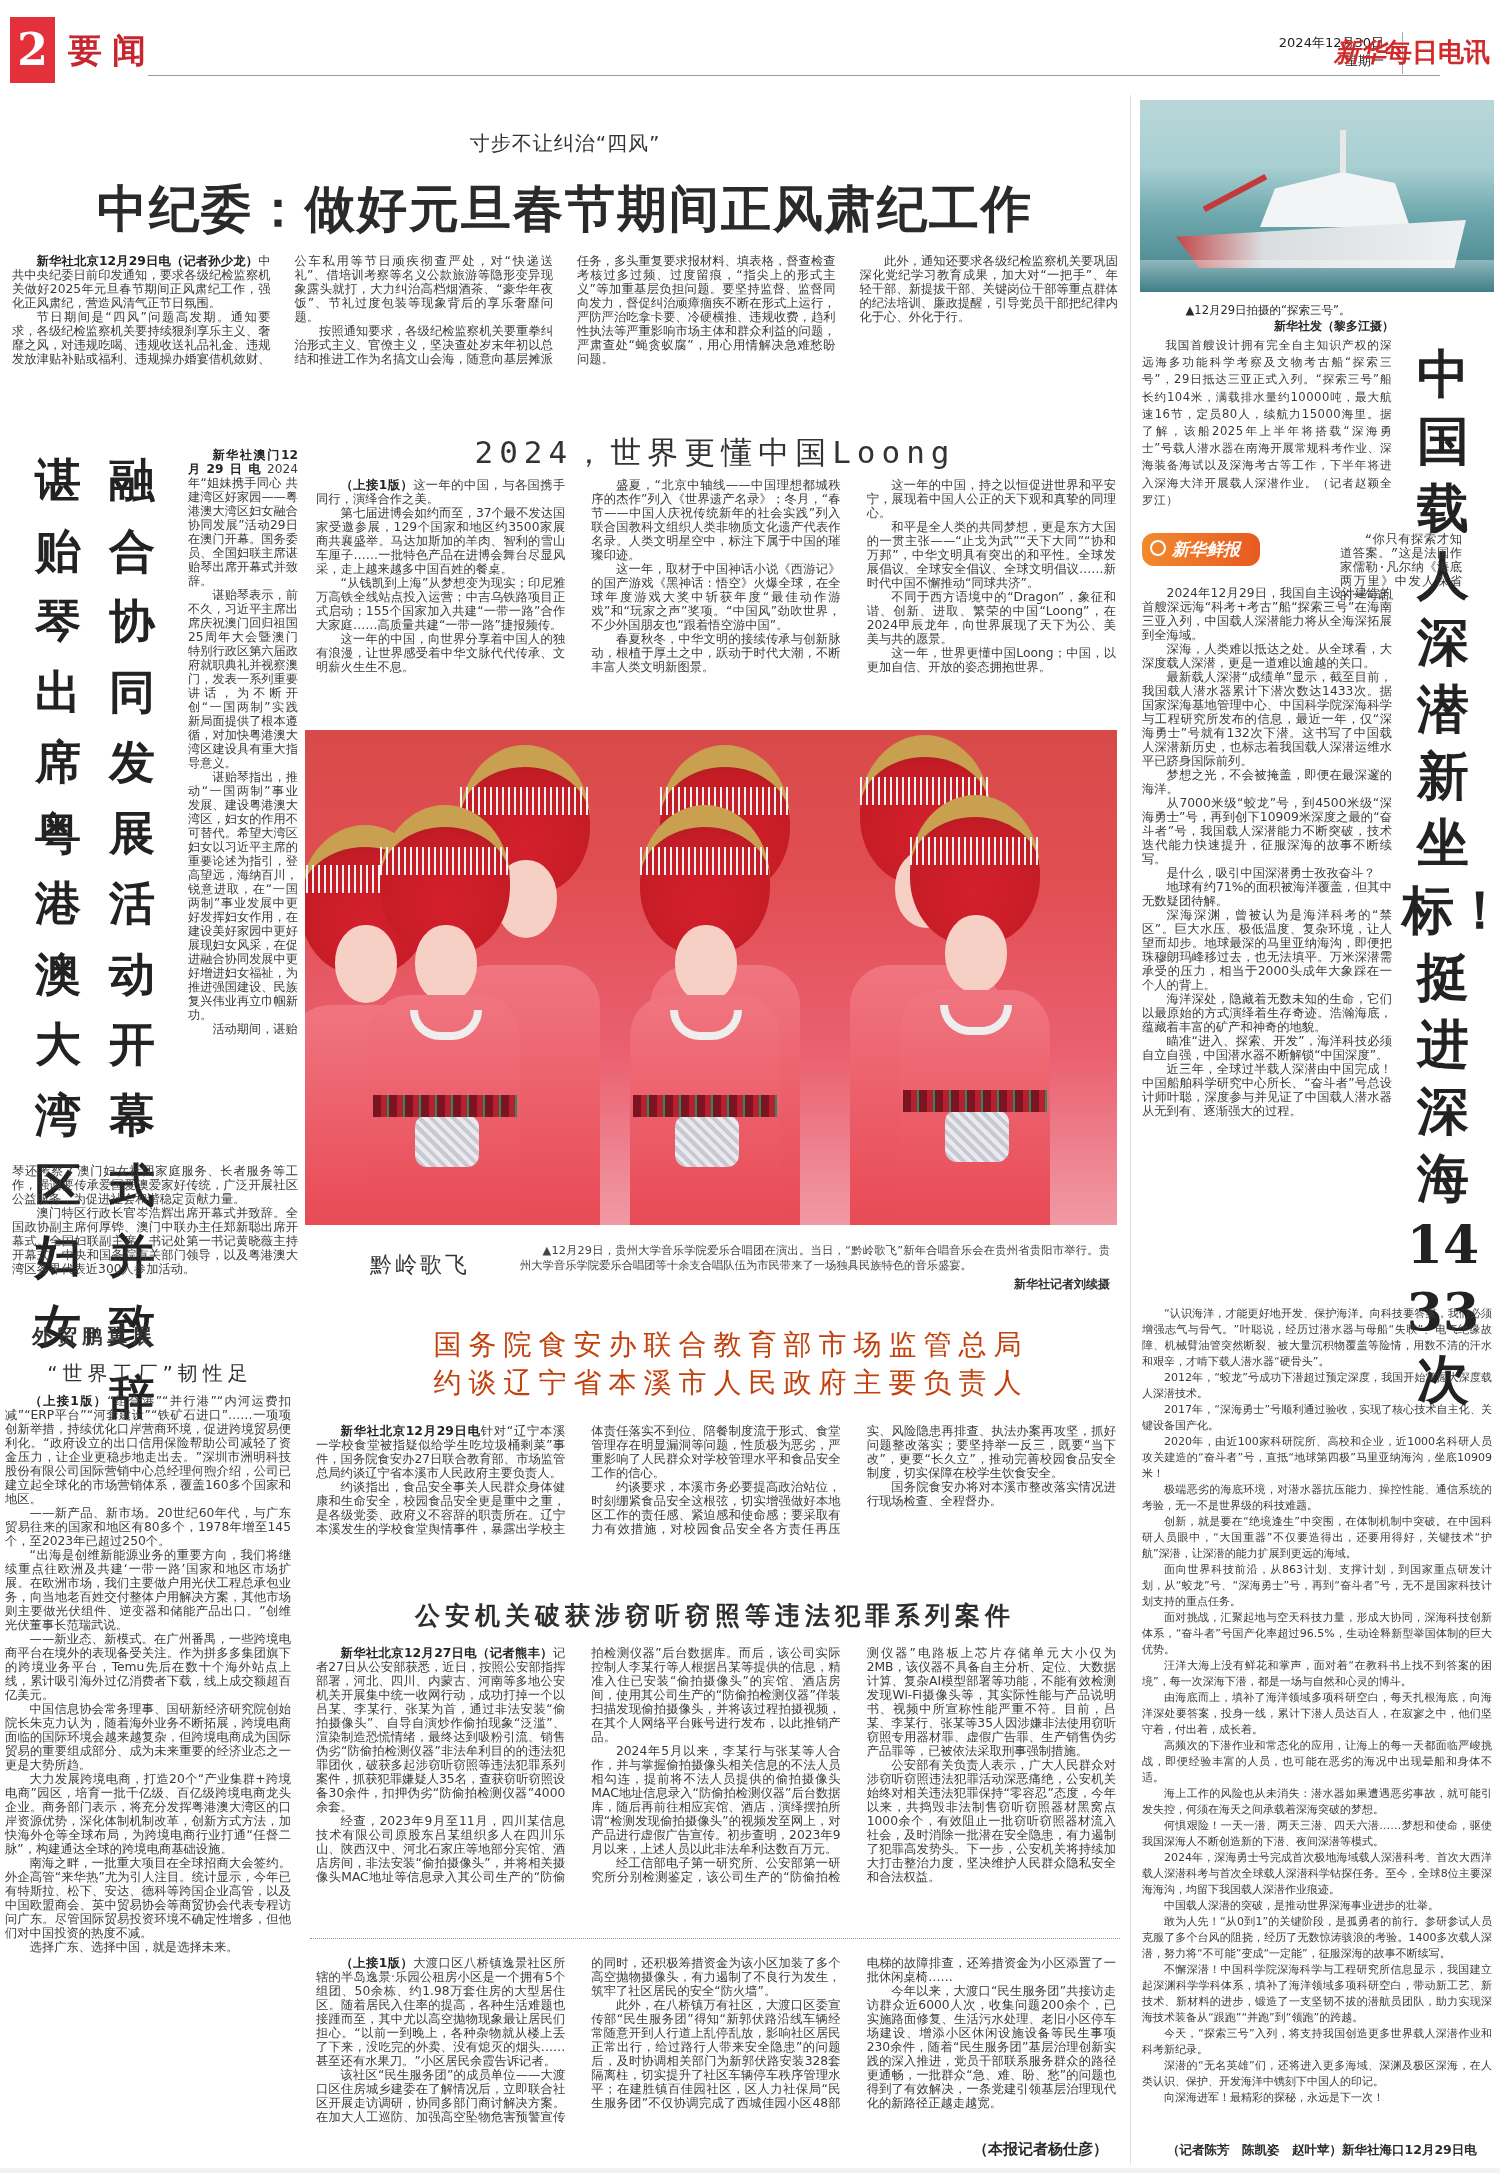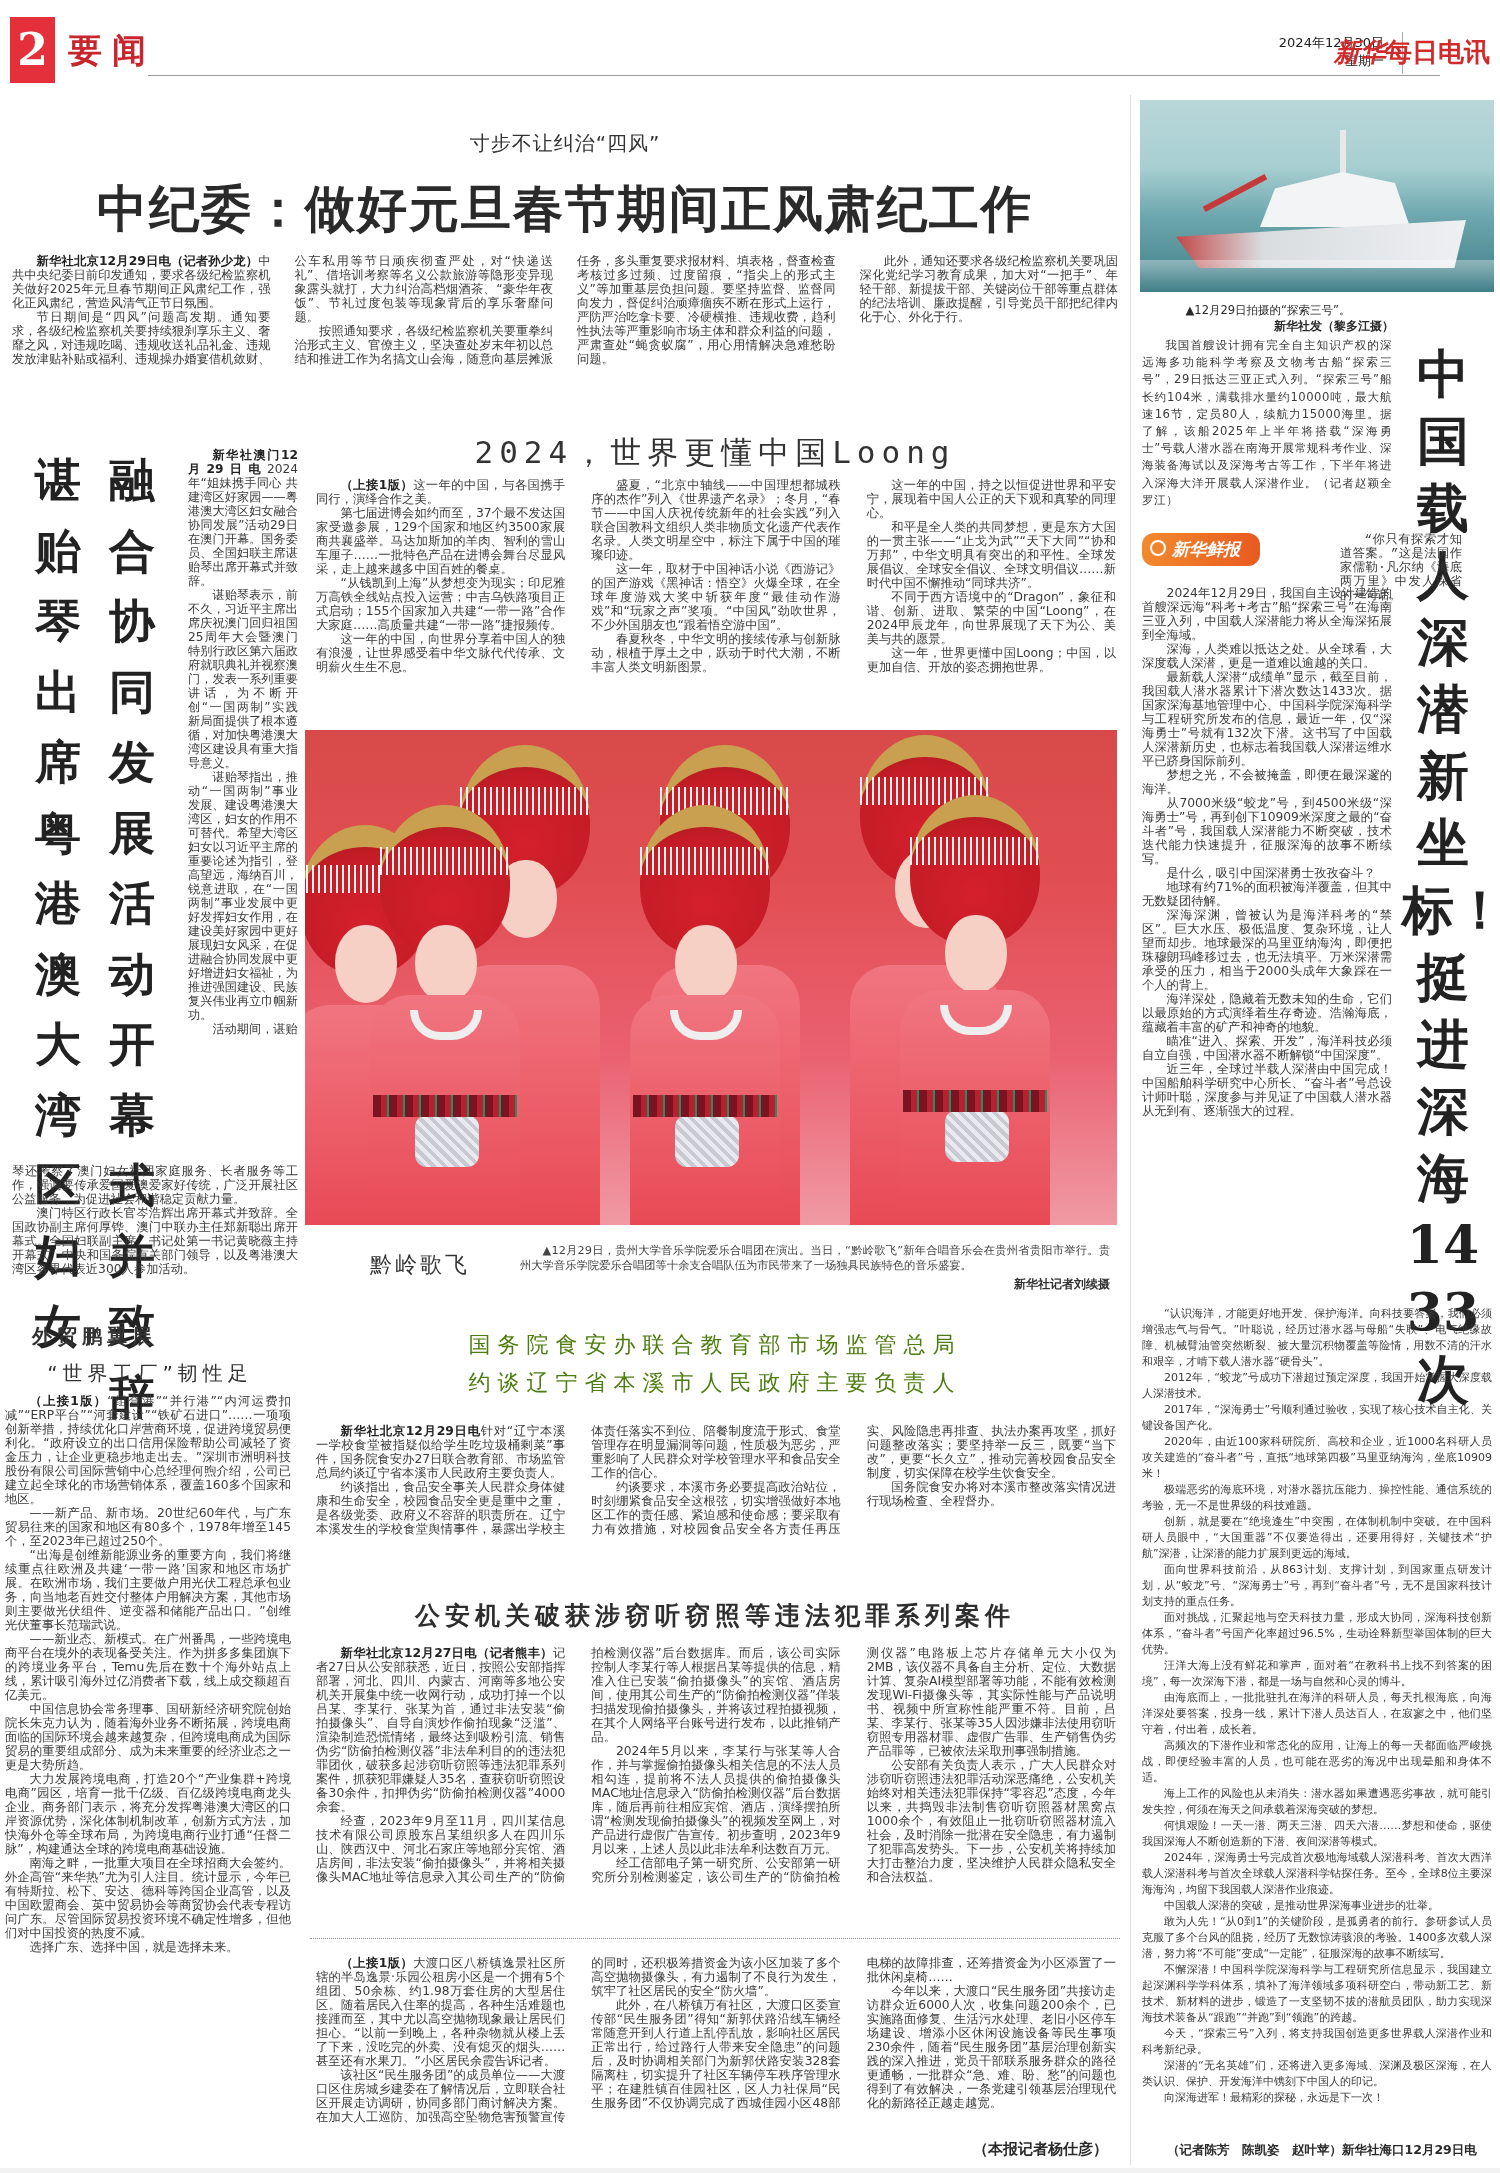--- a/index.html
+++ b/index.html
@@ -44,21 +44,21 @@
   .dancer .body { position: absolute; left: 15px; width: 150px; bottom: 0; border-radius: 40px 40px 0 0; background: linear-gradient(180deg,#f07580,#e84a55); }
   .dancer .neck { position: absolute; left: 55px; width: 72px; height: 30px; border-radius: 0 0 40px 40px; border: 8px solid #eee; border-top: none; }
   .dancer .silver { position: absolute; left: 60px; width: 64px; height: 52px; background: repeating-linear-gradient(45deg,#e9e9ef 0 4px,#c9c9d2 4px 8px); border-radius: 12px; }
   .dancer .belt { position: absolute; left: 18px; width: 144px; height: 22px; background: repeating-linear-gradient(90deg,#7a1420 0 8px,#b82030 8px 14px,#2a8a60 14px 16px); }
 
   #photo-title { left: 370px; top: 1250px; font-size: 22px; letter-spacing: 3px; color: #333; }
   #photo-caption { left: 520px; top: 1243px; width: 590px; font-size: 11.3px; line-height: 15px; color: #444; text-align: justify; text-indent: 2em; }
   #photo-credit { right: 390px; top: 1276px; font-size: 12px; font-weight: bold; color: #333; }
 
   
-  #food-title { left: 300px; width: 830px; top: 1326px; text-align: center; font-size: 22px; line-height: 38px; letter-spacing: 7px; color: #4d7c0f; }
+  #food-title { left: 316px; width: 830px; top: 1326px; text-align: center; font-size: 28px; line-height: 38px; letter-spacing: 7px; color: #c2410c; }
   #food-body { left: 316px; top: 1424px; width: 800px; height: 140px; }
 
   
   #spy-title { left: 300px; width: 830px; top: 1596px; text-align: center; font: bold 25px/40px "DejaVu Serif", serif; letter-spacing: 5px; color: #2e2e2e; }
   #spy-body { left: 316px; top: 1646px; width: 800px; height: 260px; }
   #dot-rule { left: 310px; top: 1938px; width: 810px; border-top: 1px dotted #999; }
   #dadu-body { left: 316px; top: 1956px; width: 800px; height: 205px; }
   #dadu-credit { right: 392px; top: 2140px; font-size: 15px; font-weight: bold; }
 
   
@@ -273,21 +273,21 @@
 <div class="abs body-text" id="deep-body-wide" style="font-size:11px;line-height:16px;">
   <p>“认识海洋，才能更好地开发、保护海洋。向科技要答案，我们必须增强志气与骨气。”叶聪说，经历过潜水器与母船“失联”、电气绝缘故障、机械臂油管突然断裂、被大量沉积物覆盖等险情，用数不清的汗水和艰辛，才啃下载人潜水器“硬骨头”。</p>
   <p>2012年，“蛟龙”号成功下潜超过预定深度，我国开始掌握大深度载人深潜技术。</p>
   <p>2017年，“深海勇士”号顺利通过验收，实现了核心技术自主化、关键设备国产化。</p>
   <p>2020年，由近100家科研院所、高校和企业，近1000名科研人员攻关建造的“奋斗者”号，直抵“地球第四极”马里亚纳海沟，坐底10909米！</p>
   <p>极端恶劣的海底环境，对潜水器抗压能力、操控性能、通信系统的考验，无一不是世界级的科技难题。</p>
   <p>创新，就是要在“绝境逢生”中突围，在体制机制中突破。在中国科研人员眼中，“大国重器”不仅要造得出，还要用得好，关键技术“护航”深潜，让深潜的能力扩展到更远的海域。</p>
   <p>面向世界科技前沿，从863计划、支撑计划，到国家重点研发计划，从“蛟龙”号、“深海勇士”号，再到“奋斗者”号，无不是国家科技计划支持的重点任务。</p>
   <p>面对挑战，汇聚起地与空天科技力量，形成大协同，深海科技创新体系，“奋斗者”号国产化率超过96.5%，生动诠释新型举国体制的巨大优势。</p>
   <p>汪洋大海上没有鲜花和掌声，面对着“在教科书上找不到答案的困境”，每一次深海下潜，都是一场与自然和心灵的博斗。</p>
-  <p>由海底而上，一批批驻扎在海洋的科研人员，每天扎根海底，向海洋深处要答案，投身一线，累计下潜人员达百人，在寂寥之中，他们坚守着，付出着，成长着。</p>
+  <p>由海底而上，填补了海洋领域多项科研空白，每天扎根海底，向海洋深处要答案，投身一线，累计下潜人员达百人，在寂寥之中，他们坚守着，付出着，成长着。</p>
   <p>高频次的下潜作业和常态化的应用，让海上的每一天都面临严峻挑战，即便经验丰富的人员，也可能在恶劣的海况中出现晕船和身体不适。</p>
   <p>海上工作的风险也从未消失：潜水器如果遭遇恶劣事故，就可能引发失控，何须在海天之间承载着深海突破的梦想。</p>
   <p>何惧艰险！一天一潜、两天三潜、四天六潜……梦想和使命，驱使我国深海人不断创造新的下潜、夜间深潜等模式。</p>
   <p>2024年，深海勇士号完成首次极地海域载人深潜科考、首次大西洋载人深潜科考与首次全球载人深潜科学钻探任务。至今，全球8位主要深海海沟，均留下我国载人深潜作业痕迹。</p>
   <p>中国载人深潜的突破，是推动世界深海事业进步的壮举。</p>
   <p>敢为人先！“从0到1”的关键阶段，是孤勇者的前行。参研参试人员克服了多个台风的阻挠，经历了无数惊涛骇浪的考验。1400多次载人深潜，努力将“不可能”变成“一定能”，征服深海的故事不断续写。</p>
   <p>不懈深潜！中国科学院深海科学与工程研究所信息显示，我国建立起深渊科学学科体系，填补了海洋领域多项科研空白，带动新工艺、新技术、新材料的进步，锻造了一支坚韧不拔的潜航员团队，助力实现深海技术装备从“跟跑”“并跑”到“领跑”的跨越。</p>
   <p>今天，“探索三号”入列，将支持我国创造更多世界载人深潜作业和科考新纪录。</p>
   <p>深潜的“无名英雄”们，还将进入更多海域、深渊及极区深海，在人类认识、保护、开发海洋中镌刻下中国人的印记。</p>
   <p>向深海进军！最精彩的探秘，永远是下一次！</p>

